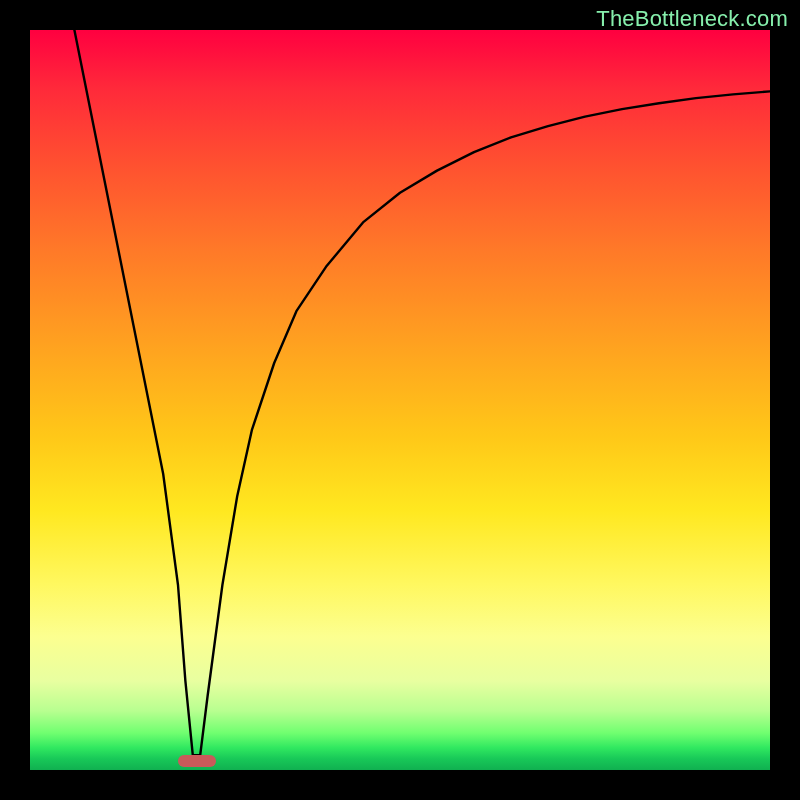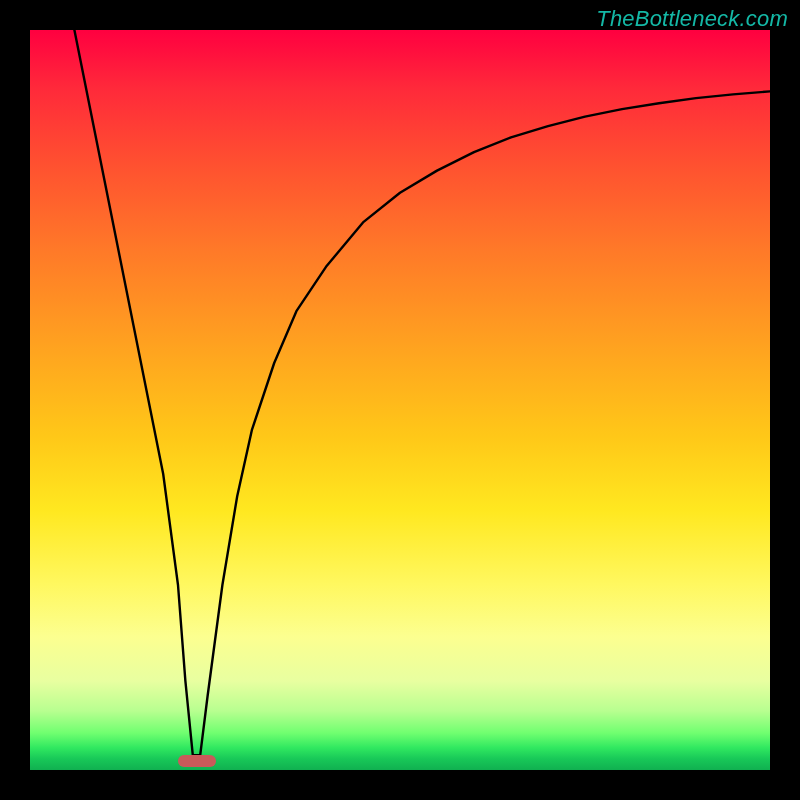--- a/index.html
+++ b/index.html
@@ -33,25 +33,24 @@
       #70ff70 95%,
       #30e860 97%,
       #18c858 98.5%,
       #10b050 100%
     );
   }
   .watermark {
     position: absolute;
     top: 6px;
     right: 12px;
-    color: #14b8a6;
+    color: #86efac;
     font-size: 22px;
     font-weight: 500;
     letter-spacing: 0.2px;
-    font-style: italic;
   }
   .curve-svg {
     position: absolute;
     left: 0;
     top: 0;
     width: 740px;
     height: 740px;
   }
   .minmarker {
     position: absolute;

